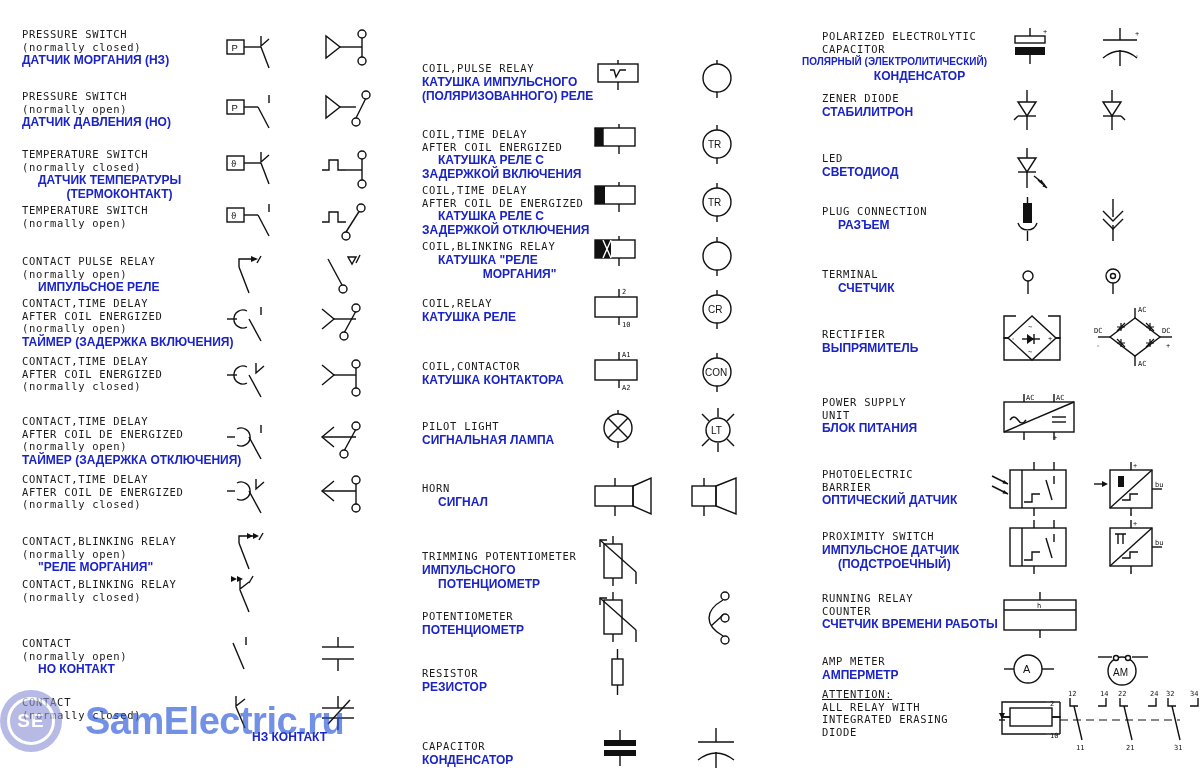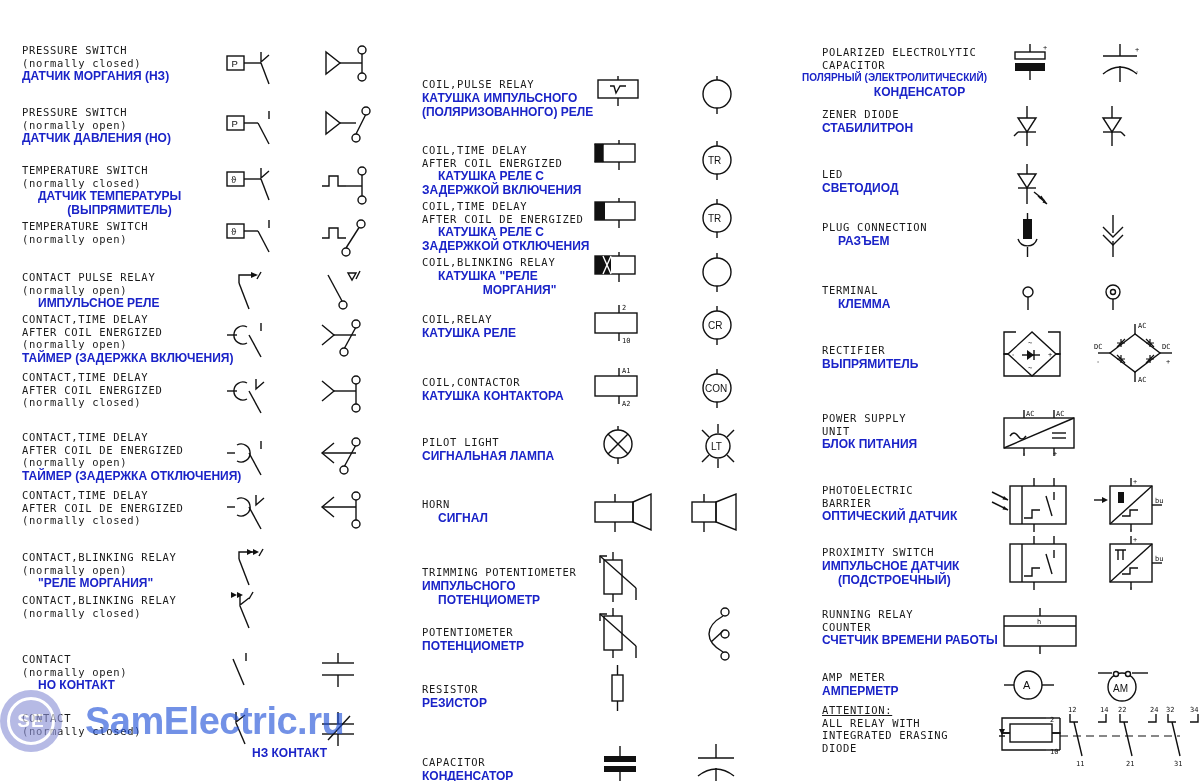--- a/index.html
+++ b/index.html
@@ -4,21 +4,21 @@
 <title>Electrical Symbols Reference</title>
 <style>
   html,body{margin:0;padding:0;}
   body{
     width:1200px;height:781px;
     background:#ffffff;
     font-family:"DejaVu Sans Mono","Liberation Mono",monospace;
     position:relative;overflow:hidden;
   }
   .sheet{position:absolute;inset:0;}
-  .col{position:absolute;top:16px;height:739px;}
+  .col{position:absolute;top:0;height:739px;}
   #col1{left:0;width:400px;}
   #col2{left:400px;width:400px;margin-top:32px;}
   #col3{left:800px;width:400px;}
 
   .row{position:absolute;left:0;width:400px;}
   .labels{position:absolute;left:22px;top:0;width:195px;}
   .en{
     font-family:"DejaVu Sans Mono","Liberation Mono",monospace;
     font-size:10.5px;letter-spacing:.7px;color:#1a1a1a;
     line-height:12.5px;white-space:nowrap;
@@ -122,21 +122,21 @@
         <circle class="sw" cx="36" cy="32" r="4"></circle>
       </svg>
     </div>
   </div>
 
   <div class="row" style="top:148px">
     <div class="labels">
       <div class="en">TEMPERATURE SWITCH</div>
       <div class="en">(normally closed)</div>
       <div class="ru ind">ДАТЧИК ТЕМПЕРАТУРЫ</div>
-      <div class="ru ctr">(ВЫПРЯМИТЕЛЬ)</div>
+      <div class="ru ctr">(ТЕРМОКОНТАКТ)</div>
     </div>
     <div class="sym symA">
       <svg width="70" height="44" viewBox="0 0 70 44">
         <rect class="s" x="2" y="8" width="17" height="14"></rect>
         <text class="lbl" x="6" y="19">ϑ</text>
         <line class="s" x1="19" y1="15" x2="36" y2="15"></line>
         <path class="s" d="M36 4 L36 14 L44 7"></path>
         <line class="s" x1="36" y1="15" x2="44" y2="36"></line>
       </svg>
     </div>
@@ -760,21 +760,21 @@
         <path class="s" d="M8 14 L18 24 L28 14"></path>
         <path class="s" d="M8 22 L18 32 L28 22"></path>
         <line class="s" x1="18" y1="28" x2="18" y2="44"></line>
       </svg>
     </div>
   </div>
 
   <div class="row" style="top:268px">
     <div class="labels">
       <div class="en">TERMINAL</div>
-      <div class="ru ind">КЛЕММА</div>
+      <div class="ru ind">СЧЕТЧИК</div>
     </div>
     <div class="sym" style="left:210px;top:-4px">
       <svg width="50" height="36" viewBox="0 0 50 36">
         <circle class="sw" cx="18" cy="12" r="5"></circle>
         <line class="s" x1="18" y1="17" x2="18" y2="30"></line>
       </svg>
     </div>
     <div class="sym" style="left:295px;top:-4px">
       <svg width="50" height="36" viewBox="0 0 50 36">
         <circle class="sw" cx="18" cy="12" r="7"></circle>

